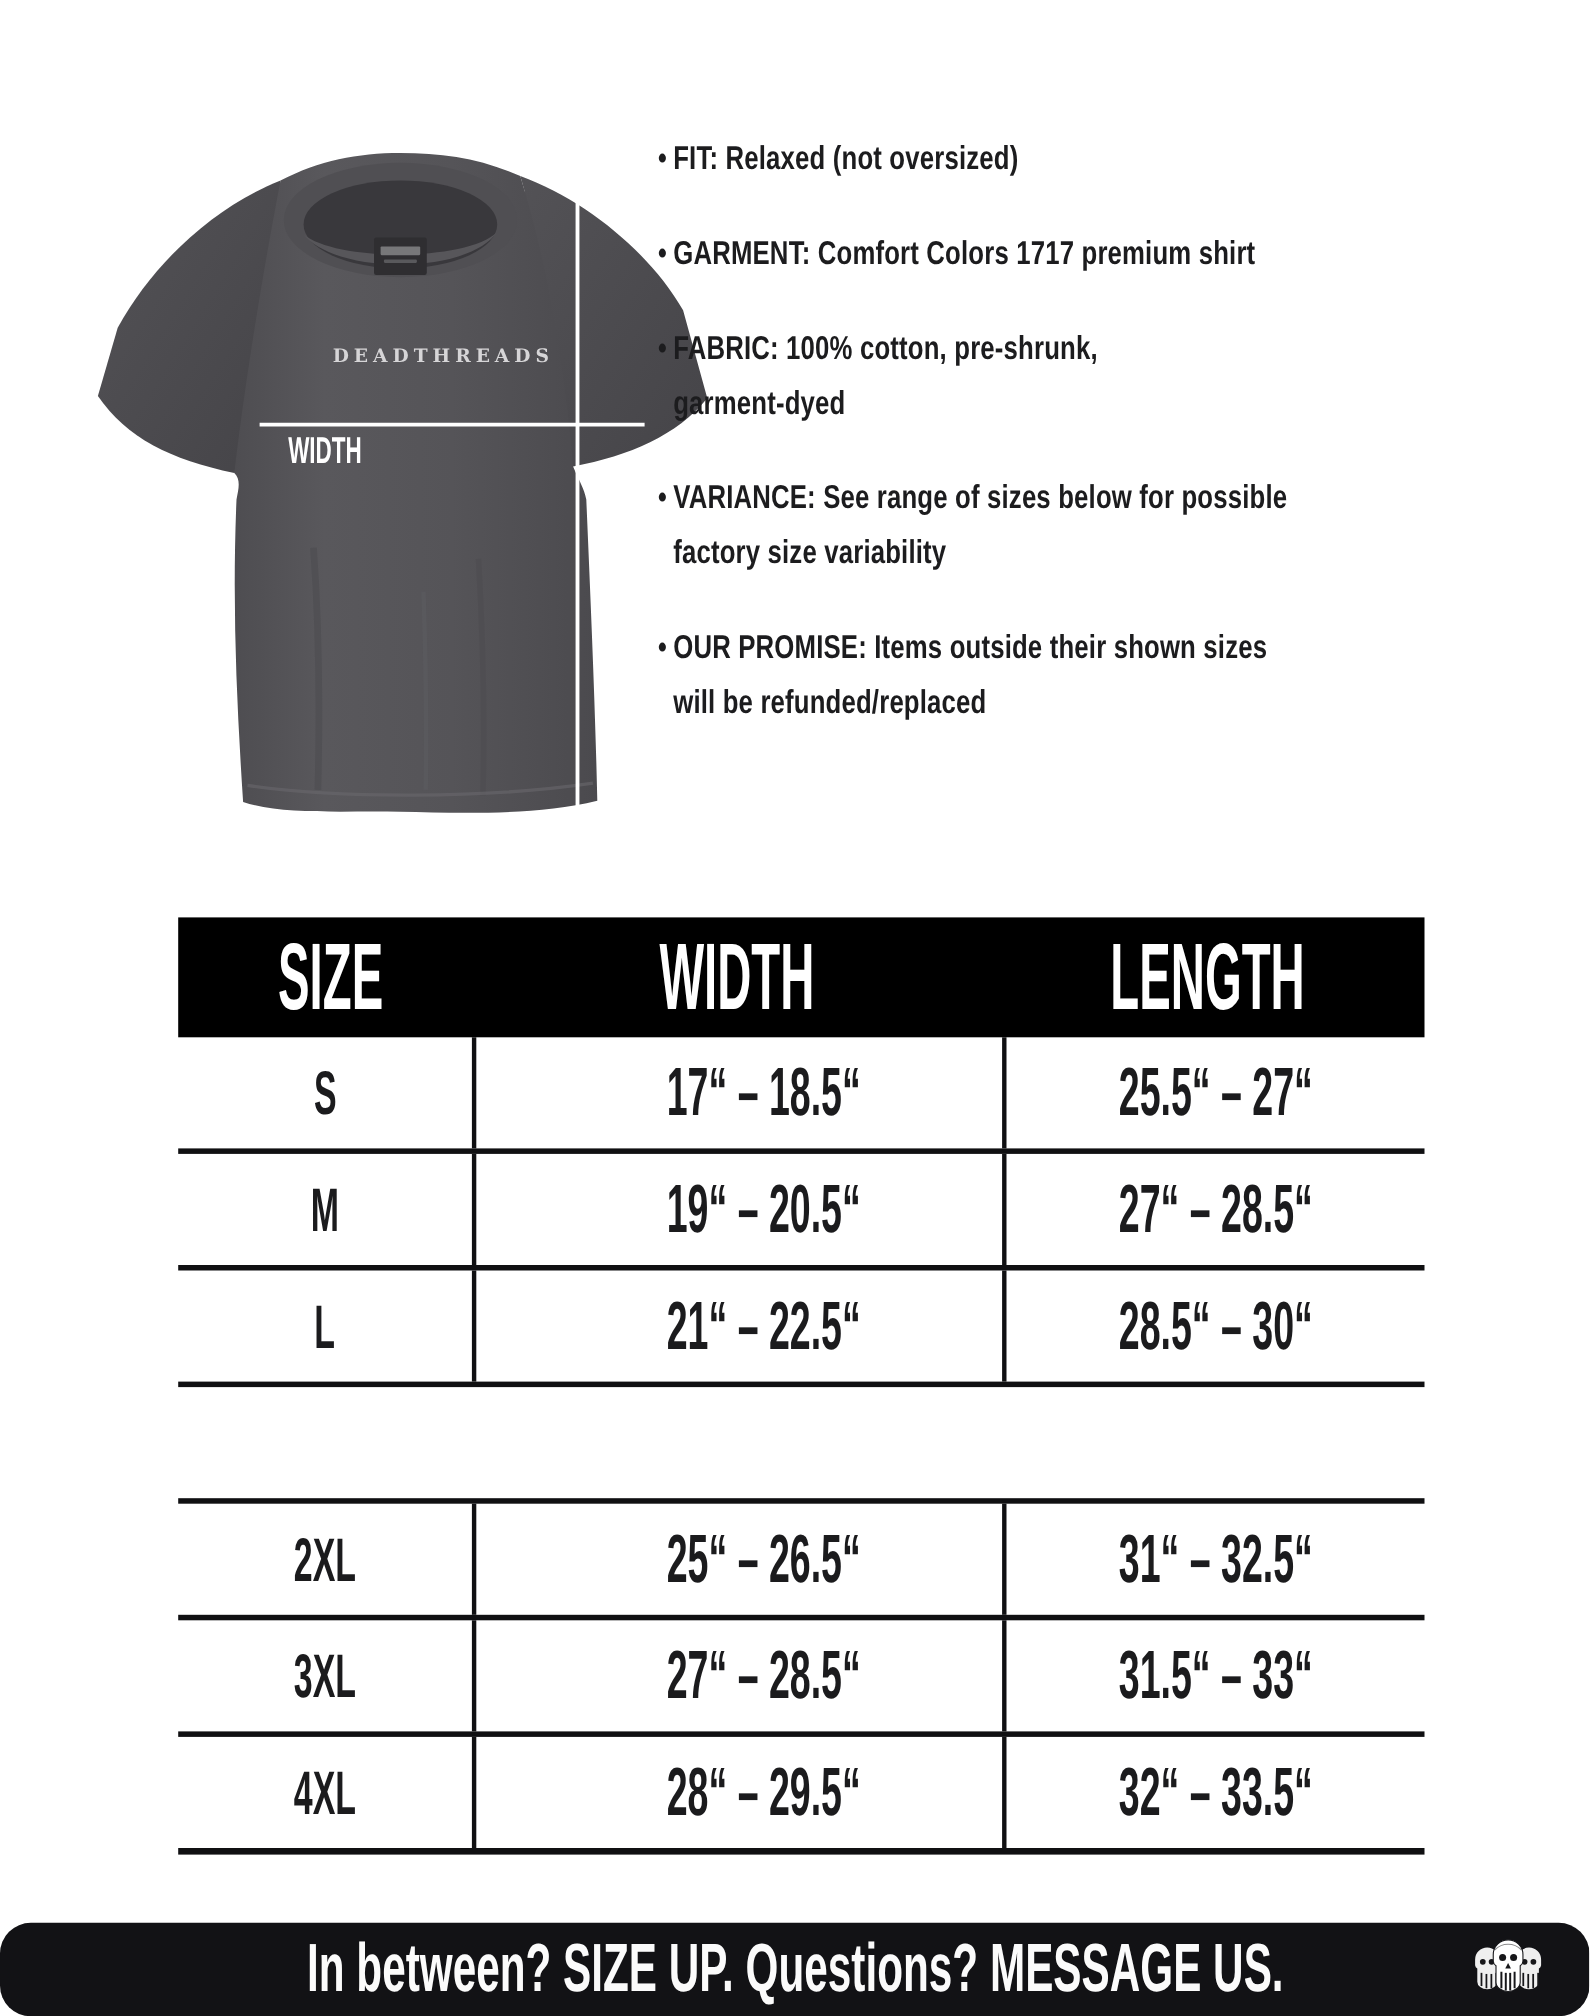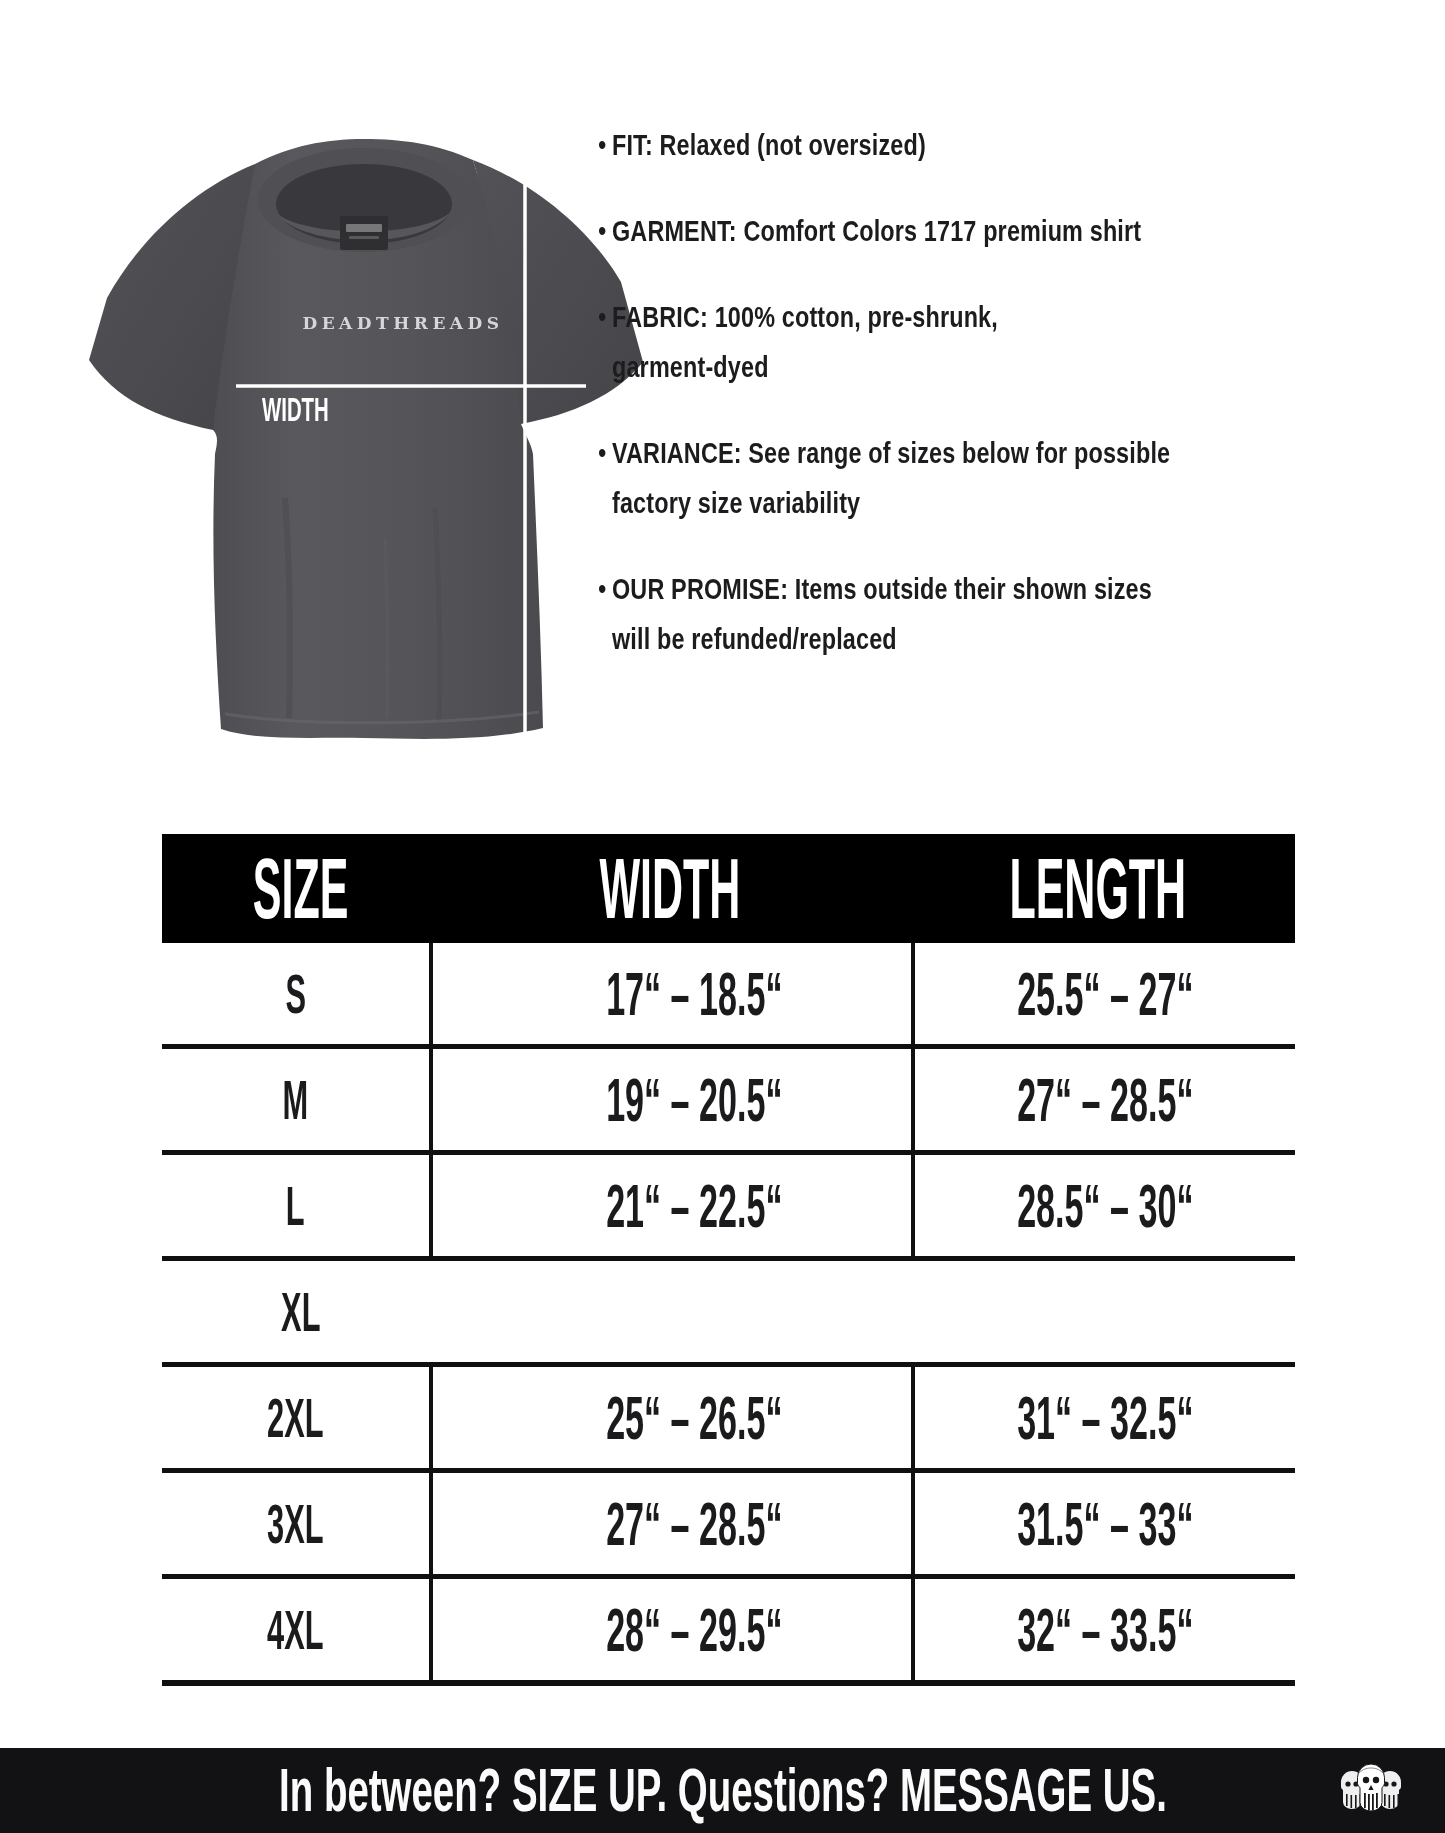--- a/index.html
+++ b/index.html
@@ -25,21 +25,21 @@
   .col-width{width:460px;}
   .col-length{width:395px;}
   .trow{display:flex;height:101px;border-bottom:5px solid #101012;color:#1b1b1d;}
   .trow:last-child{border-bottom:6px solid #101012;}
   .td{display:flex;align-items:center;justify-content:center;}
   .td.col-width{border-left:4px solid #101012;border-right:4px solid #101012;width:452px;padding-left:44px;}
   .td .size-label{font-size:56px;font-weight:bold;transform:scaleX(.55);transform-origin:50% 50%;white-space:nowrap;}
   .td .range{font-size:62px;font-weight:bold;transform:scaleX(.55);transform-origin:50% 50%;white-space:nowrap;}
   
   .footer{position:absolute;left:0;bottom:0;width:1445px;height:85px;background:#121215;
-    display:flex;align-items:center;justify-content:center;}
+    display:flex;align-items:center;justify-content:center;border-radius:28px;}
   .footer .msg{color:#fbfbfb;font-size:62px;font-weight:bold;transform:scaleX(.62);
     transform-origin:50% 50%;white-space:nowrap;margin-top:-2px;}
   .footer .skulls{position:absolute;right:40px;top:50%;transform:translateY(-50%);}
 </style>
 </head>
 <body>
 
 <div class="page">
 
   <div class="shirt-wrap">
@@ -173,23 +173,20 @@
           <span class="size-label">L</span>
         </div>
       <div class="td col-width">
           <span class="range">21“ – 22.5“</span>
         </div>
       <div class="td col-length">
           <span class="range">28.5“ – 30“</span>
         </div>
     </div>
     <div class="trow">
-      <div class="td col-size">
-          <span class="size-label">XL</span>
-        </div>
     </div>
     <div class="trow">
       <div class="td col-size">
           <span class="size-label">2XL</span>
         </div>
       <div class="td col-width">
           <span class="range">25“ – 26.5“</span>
         </div>
       <div class="td col-length">
           <span class="range">31“ – 32.5“</span>

